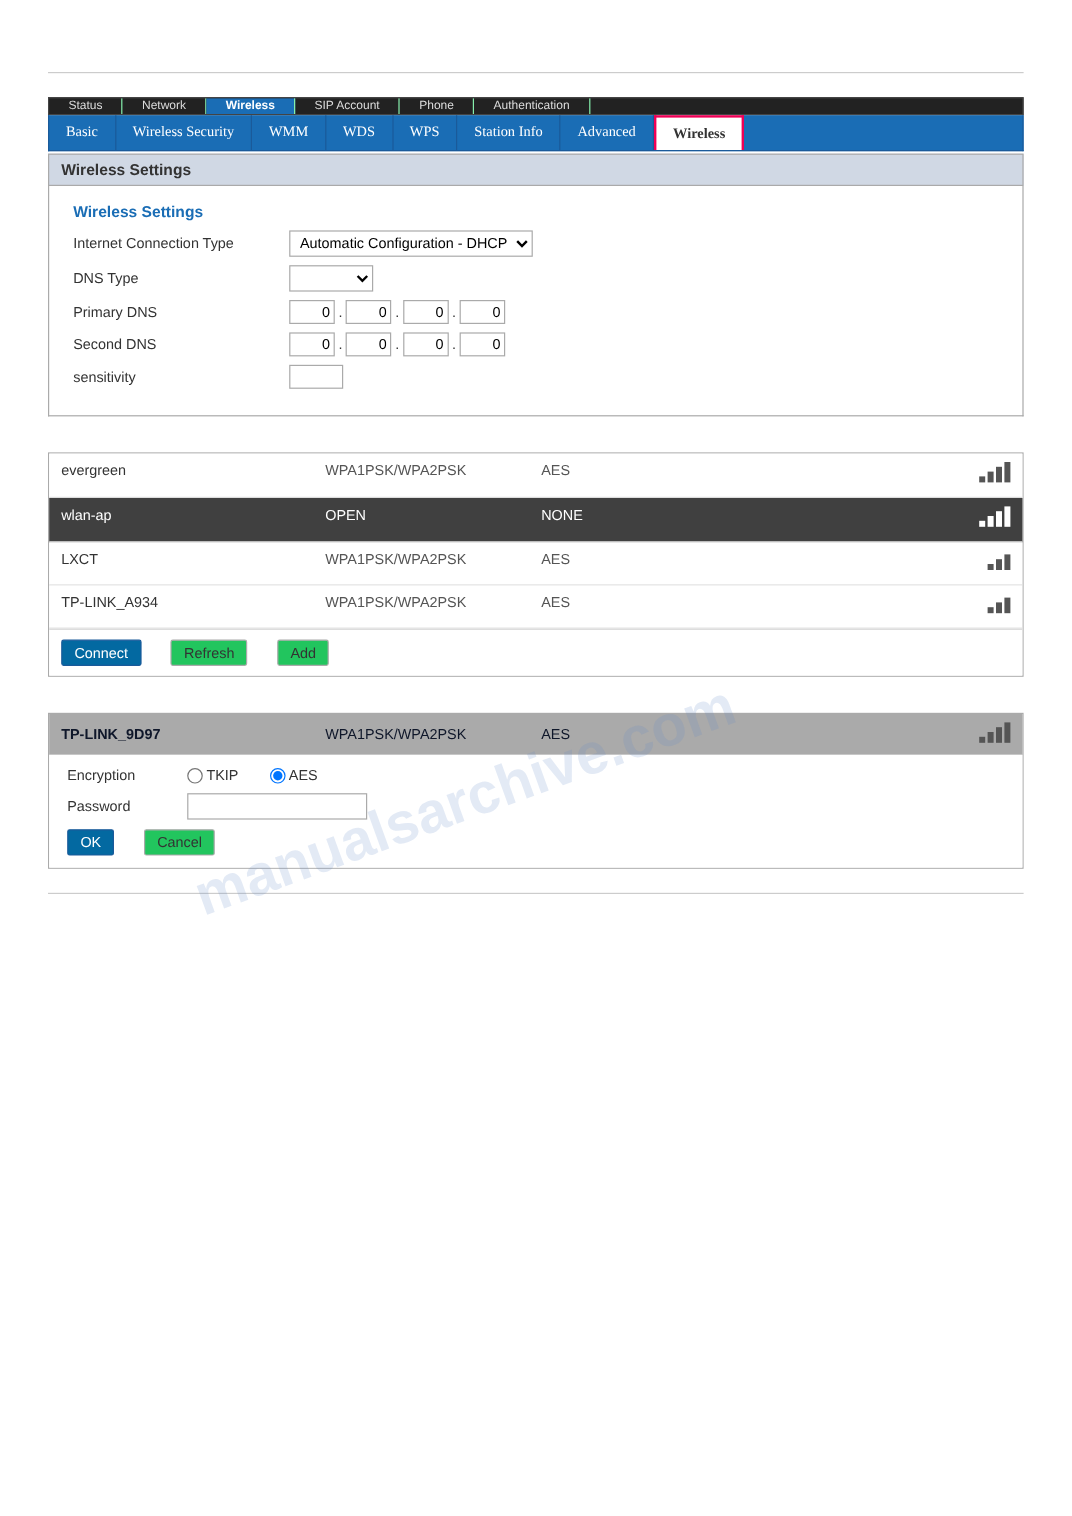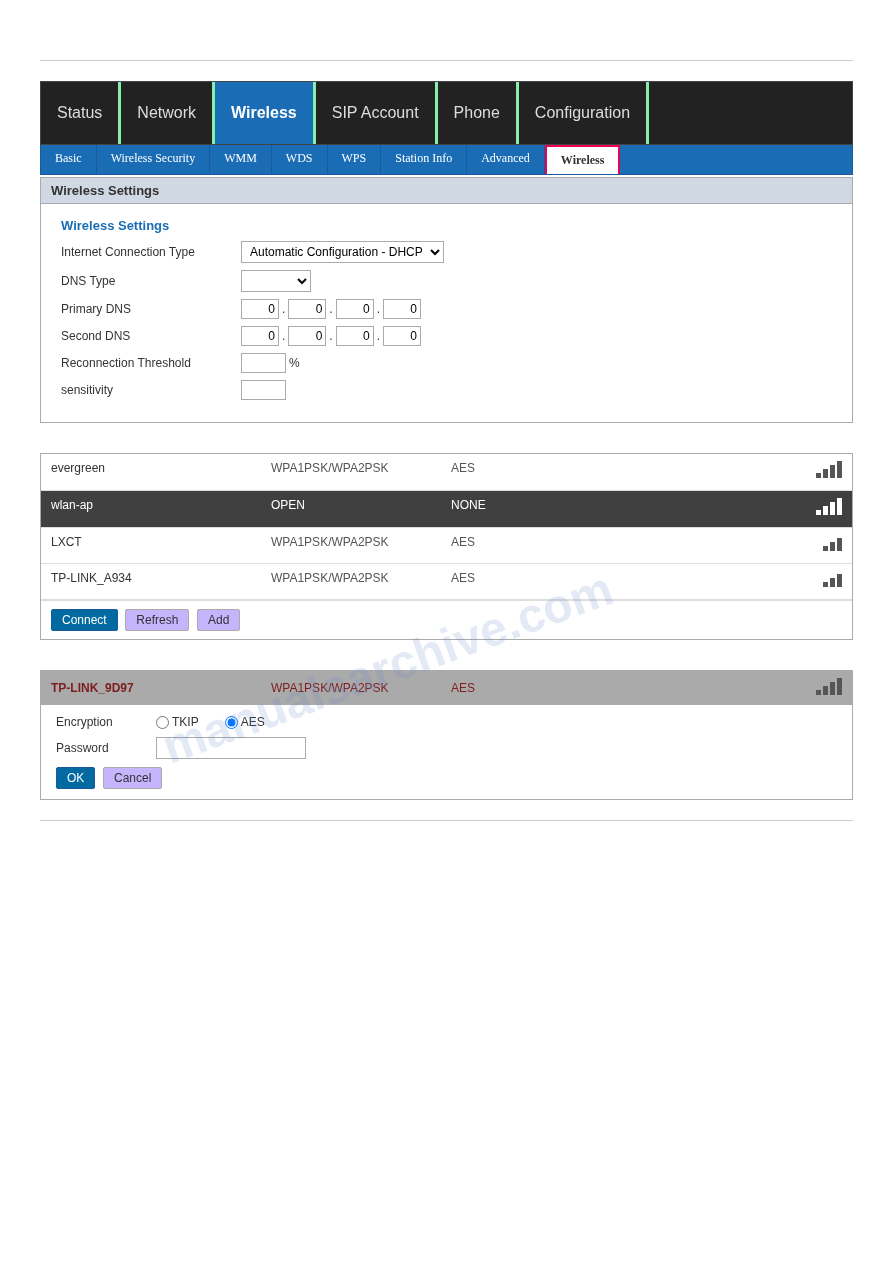--- a/index.html
+++ b/index.html
@@ -30,25 +30,25 @@
       margin: 20px 40px;
     }
 
     
     .main-nav {
       display: flex;
       background: #222;
       border: 1px solid #444;
     }
     .main-nav-item {
-      padding: 22px 16px;
+      padding: 1px 16px;
       color: #ddd;
       cursor: pointer;
-      font-size: 16px;
-      border-right: 3px solid #86efac;
+      font-size: 10px;
+      border-right: 1px solid #86efac;
     }
     .main-nav-item.active {
       background: #1a6db5;
       color: #fff;
       font-weight: bold;
     }
 
     
     .sub-nav {
       display: flex;
@@ -210,36 +210,37 @@
       border: 1px solid #555;
       margin-right: 4px;
       border-radius: 2px;
     }
     .btn-blue {
       background: #0369a1;
       color: #fff;
       border-color: #1a5a9a;
     }
     .btn-gray {
-      background: #c4b5fd;
+      background: #22c55e;
       color: #333;
       border-color: #aaa;
+      margin-left: 17px;
     }
 
     
     .connect-panel {
       border: 1px solid #aaa;
       margin-top: 30px;
     }
     .connect-header-row {
       display: flex;
       align-items: center;
       padding: 7px 10px;
       background: #aaa;
-      color: #7f1d1d;
+      color: #0f172a;
     }
     .connect-header-name {
       width: 220px;
       font-weight: bold;
       font-size: 12px;
     }
     .connect-header-sec {
       width: 180px;
       font-size: 12px;
     }
@@ -310,21 +311,21 @@
   <div class="top-line"></div>
 
   <div class="content-area">
 
     <div class="main-nav">
       <div class="main-nav-item">Status</div>
       <div class="main-nav-item">Network</div>
       <div class="main-nav-item active">Wireless</div>
       <div class="main-nav-item">SIP Account</div>
       <div class="main-nav-item">Phone</div>
-      <div class="main-nav-item">Configuration</div>
+      <div class="main-nav-item">Authentication</div>
     </div>
 
     <div class="sub-nav">
       <div class="sub-nav-item">Basic</div>
       <div class="sub-nav-item">Wireless Security</div>
       <div class="sub-nav-item">WMM</div>
       <div class="sub-nav-item">WDS</div>
       <div class="sub-nav-item">WPS</div>
       <div class="sub-nav-item">Station Info</div>
       <div class="sub-nav-item">Advanced</div>
@@ -370,25 +371,20 @@
           <span class="dns-dot">.</span>
           <input type="text" class="dns-input" value="0" style="">
           <span class="dns-dot">.</span>
           <input type="text" class="dns-input" value="0" style="">
           <span class="dns-dot">.</span>
           <input type="text" class="dns-input" value="0" style="">
         </div>
       </div>
 
 
-      <div class="form-row">
-        <div class="form-label">Reconnection Threshold</div>
-        <input type="text" class="reconnection-input form-control" value="" style="">
-        <span class="percent-label">%</span>
-      </div>
 
       <div class="form-row">
         <div class="form-label">sensitivity</div>
         <input type="text" class="reconnection-input form-control" style="">
       </div>
     </div>
 
     <div class="wifi-list">
 
       <div class="wifi-row">

